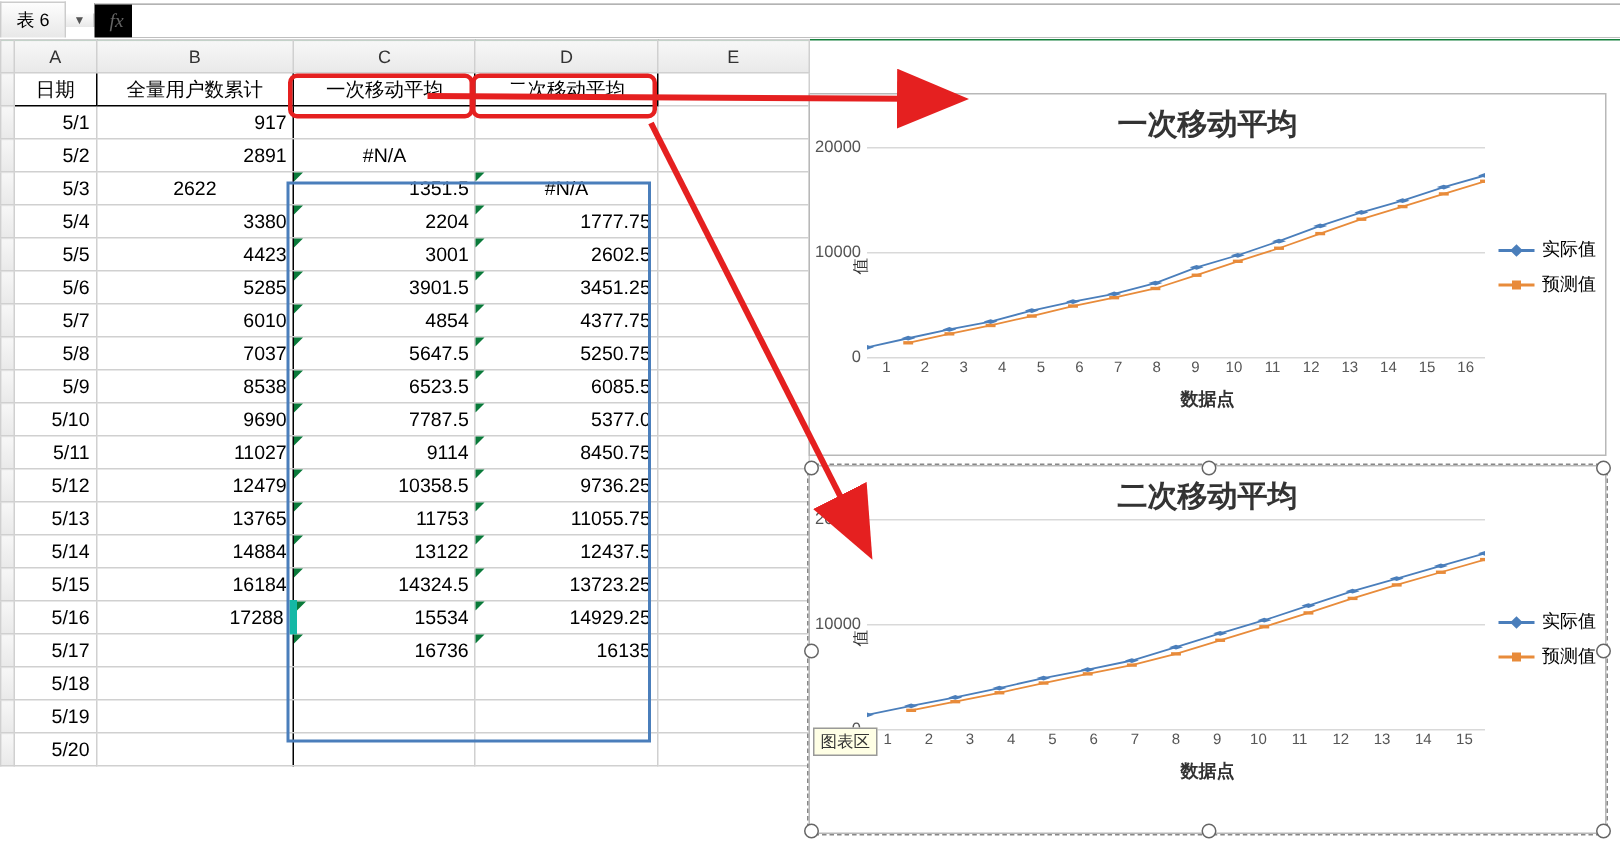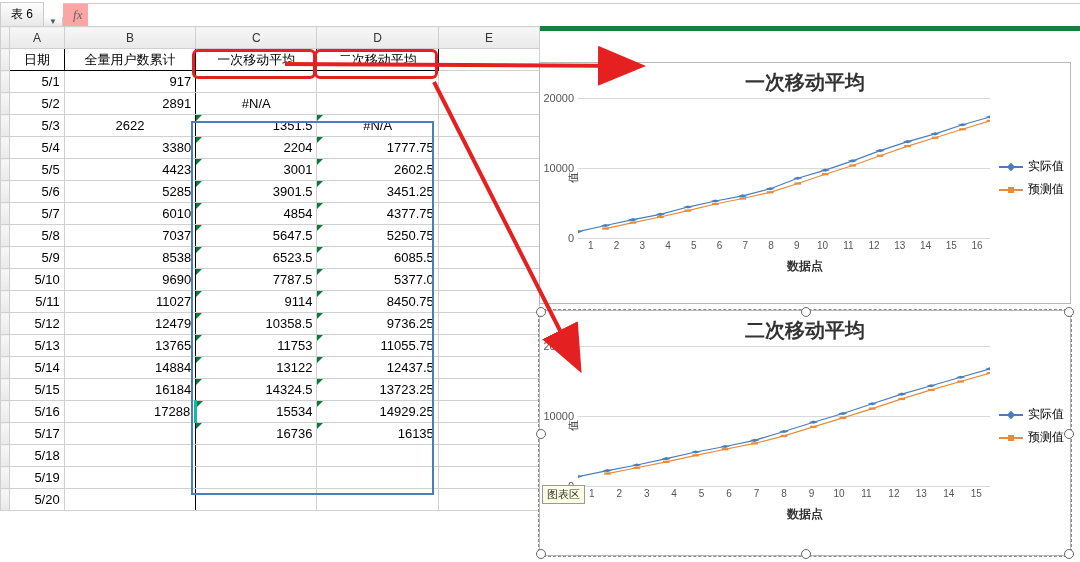--- a/index.html
+++ b/index.html
@@ -14,23 +14,23 @@
   .workspace {
     position: relative;
     width: 1080px;
     height: 562px;
     background: #fff;
   }
   
   .topbar {
     position: absolute;
     left: 0; top: 0; height: 26px; width: 100%;
-    border-bottom: 5px solid #15803d;
+    border-bottom: 1px solid #15803d;
     display: flex;
-    align-items: flex-end;
+    align-items: center;
   }
   .sheet-tab {
     border-right: 1px solid #ccc;
     padding: 3px 10px;
     background: linear-gradient(#fdfdfd,#e8e8e8);
     font-size: 12px;
     display:flex; align-items:center;
     border-top: 1px solid #ccc;
     border-left: 1px solid #ccc;
   }
@@ -40,21 +40,21 @@
     display:flex; align-items:center; justify-content:center;
     background: linear-gradient(#fdfdfd,#e8e8e8);
     color:#555;
     font-size:8px;
   }
   .fx-area {
     flex:1;
     display:flex;
     align-items:center;
     border-top: 1px solid #ccc;
-    background:#fca5a5;
+    background:#000000;
   }
   .fx-label {
     font-style: italic;
     color:#666;
     padding: 0 6px 0 10px;
     font-family: "Times New Roman", serif;
   }
   .fx-input {
     flex:1;
     border:none;
@@ -400,21 +400,21 @@
             <th></th>
             <td class="right">5/15</td>
             <td class="right" style="border-left:1px solid #000;border-right:1px solid #000;">16184</td>
             <td class="right sel errmark">14324.5</td>
             <td class="right sel errmark">13723.25</td>
             <td></td>
           </tr>
           <tr>
             <th></th>
             <td class="right">5/16</td>
-            <td class="right" style="border-left:1px solid #000;border-right:3px solid #14b8a6;margin-left:26px;">17288</td>
+            <td class="right" style="border-left:1px solid #000;border-right:5px solid #14b8a6;margin-left:26px;">17288</td>
             <td class="right sel errmark">15534</td>
             <td class="right sel errmark">14929.25</td>
             <td></td>
           </tr>
           <tr>
             <th></th>
             <td class="right">5/17</td>
             <td class="right" style="border-left:1px solid #000;border-right:1px solid #000;"></td>
             <td class="right sel errmark">16736</td>
             <td class="right sel errmark">16135</td>

